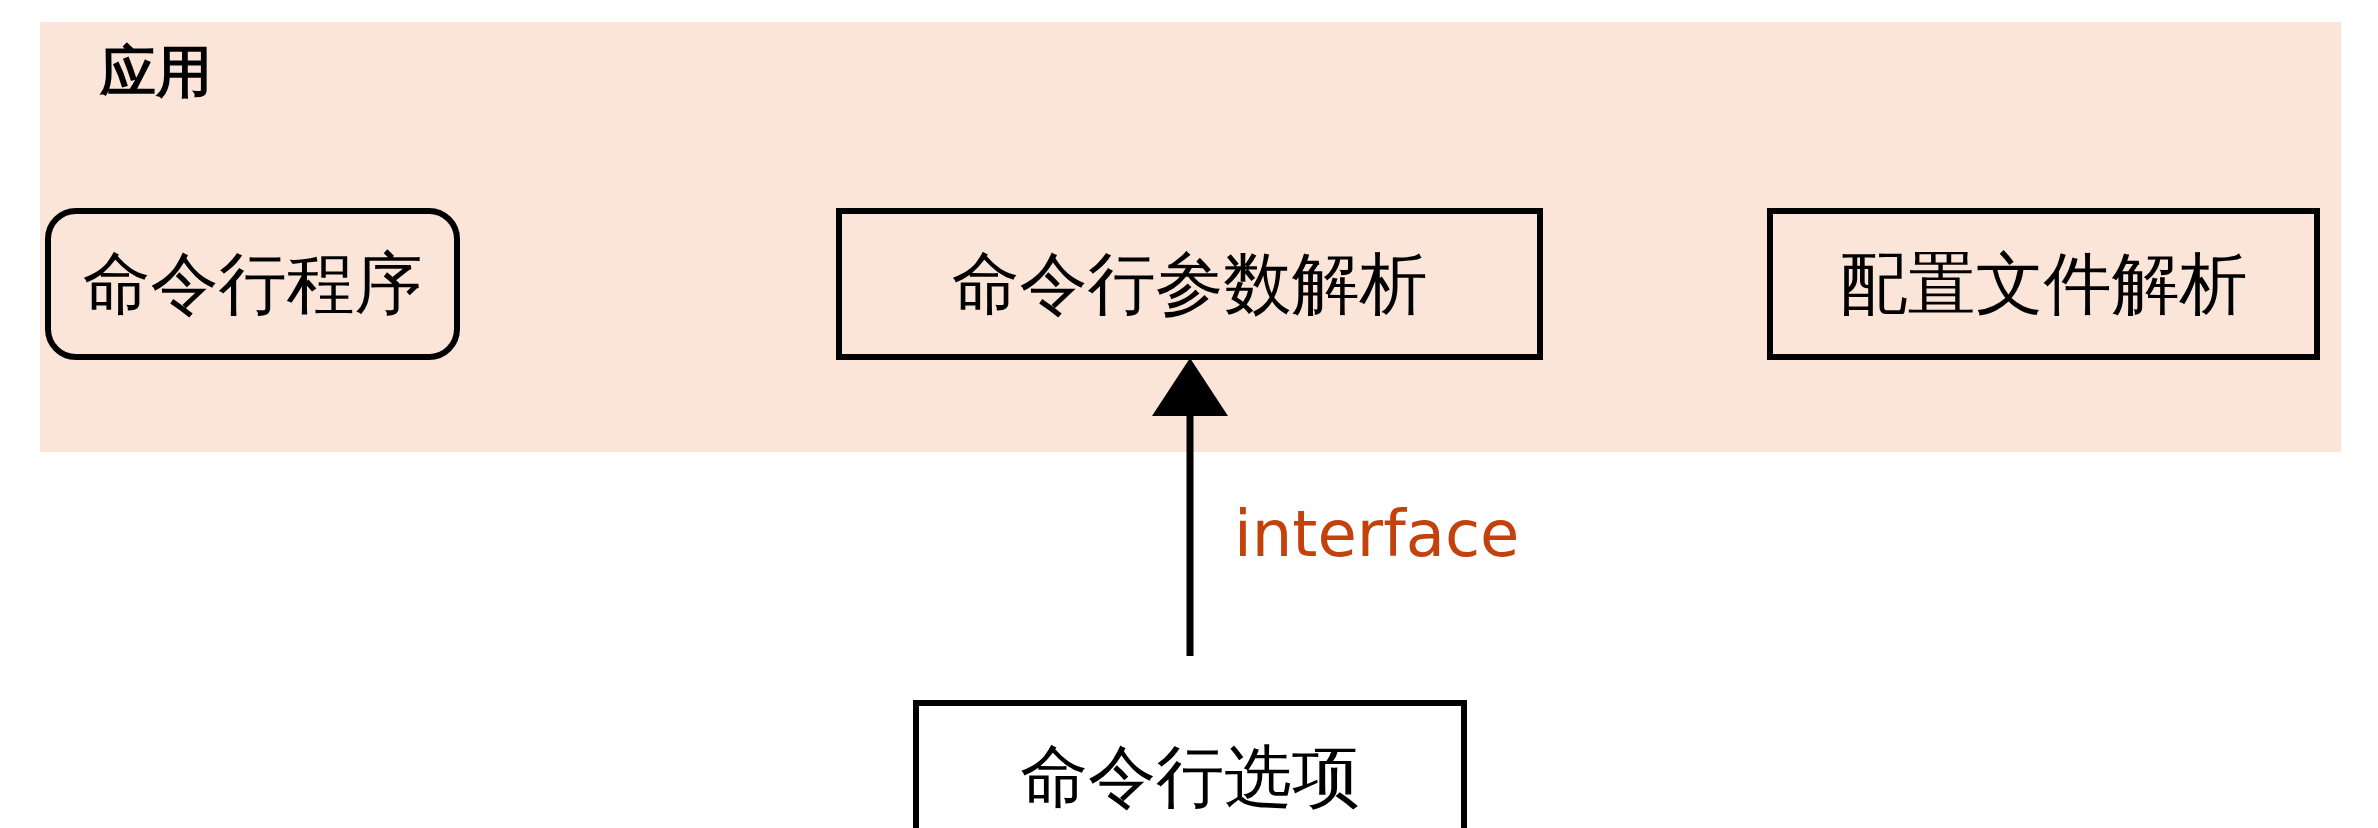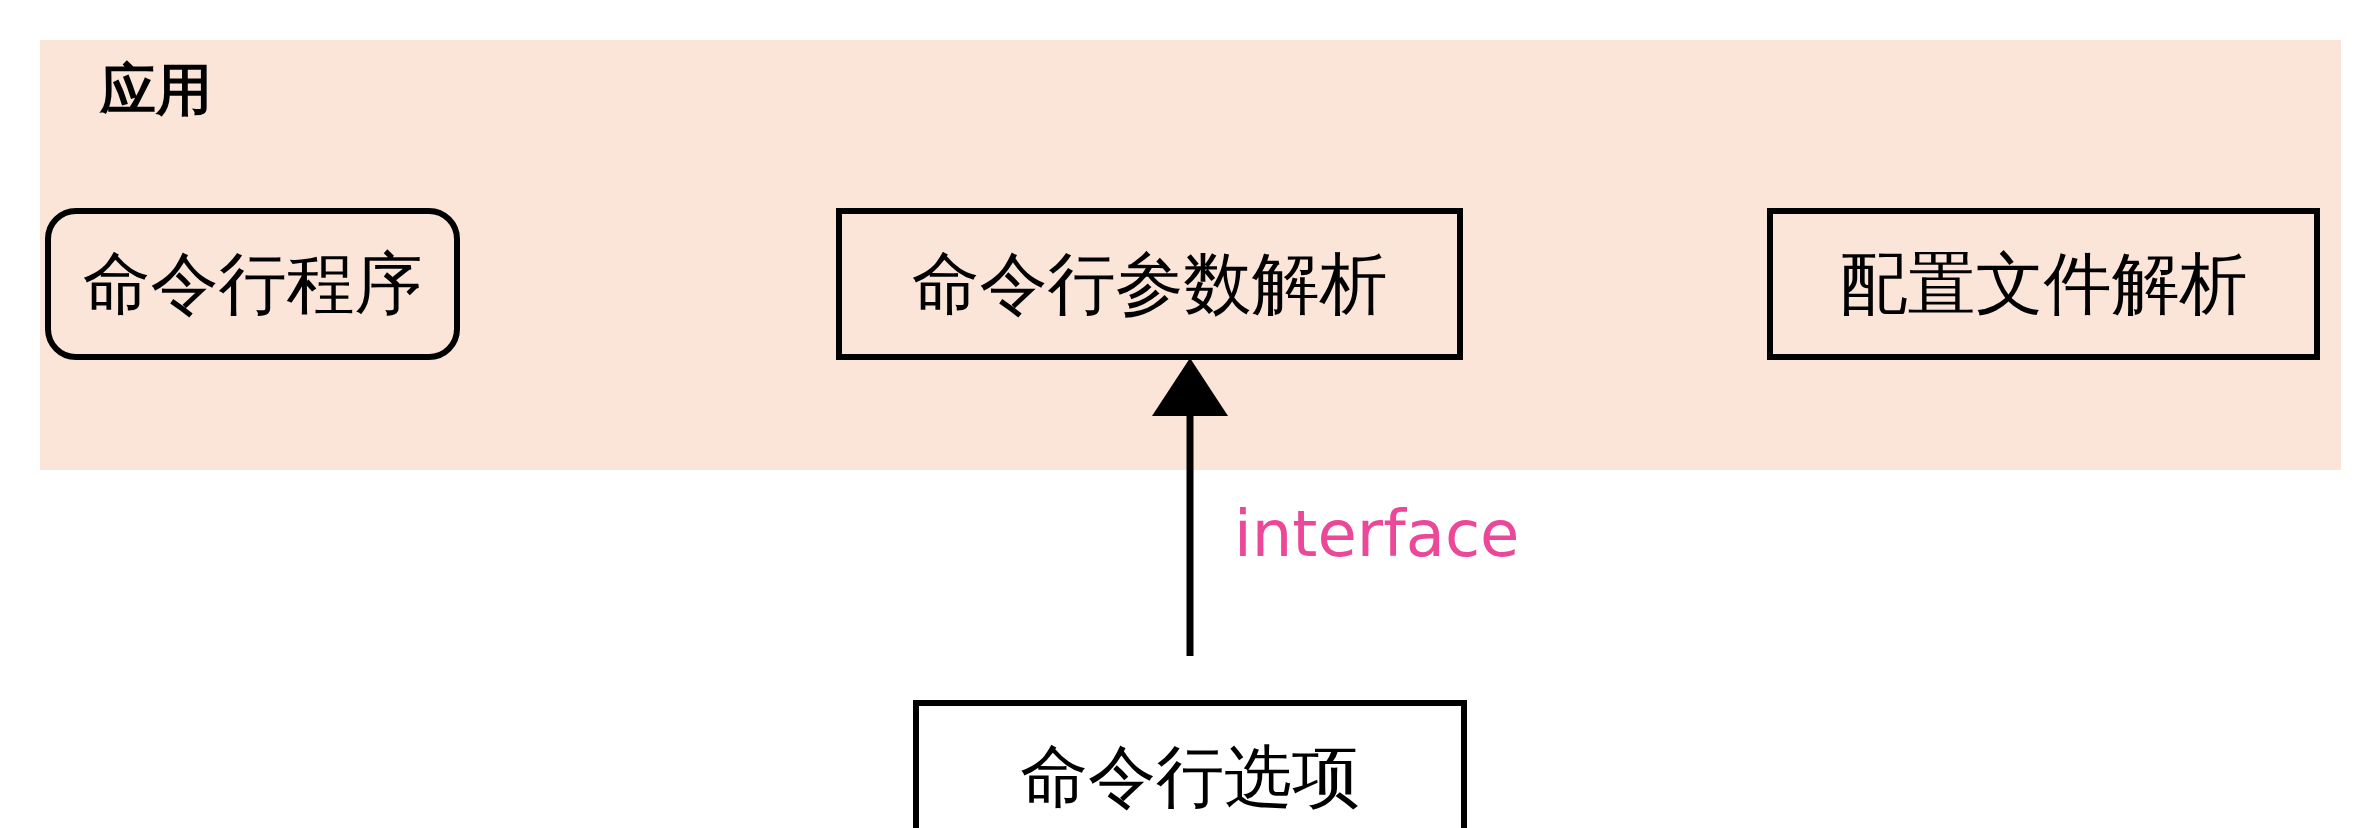--- a/index.html
+++ b/index.html
@@ -14,21 +14,21 @@
     position: relative;
     width: 2378px;
     height: 828px;
     background: #ffffff;
     overflow: hidden;
   }
   
   .group-panel {
     position: absolute;
     left: 40px;
-    top: 40px;
+    top: 22px;
     width: 2301px;
     height: 430px;
     background: #fae5d8;
     box-sizing: border-box;
   }
   .group-title {
     position: absolute;
     left: 60px;
     top: 18px;
     font-size: 56px;
@@ -57,21 +57,21 @@
     left: 45px;
     top: 208px;
     width: 415px;
     height: 152px;
     background: transparent;
     border-radius: 31px;
   }
   .node-arg-parse {
     left: 836px;
     top: 208px;
-    width: 627px;
+    width: 707px;
     height: 152px;
     background: transparent;
   }
   .node-config-parse {
     left: 1767px;
     top: 208px;
     width: 553px;
     height: 152px;
     background: transparent;
     text-align: center;
@@ -92,21 +92,21 @@
     width: 2378px;
     height: 828px;
     pointer-events: none;
   }
   .edge-label {
     position: absolute;
     left: 1234px;
     top: 502px;
     font-size: 64px;
     line-height: 1;
-    color: #ec4899;
+    color: #c2410c;
     white-space: nowrap;
   }
 </style>
 </head>
 <body>
 
 <div id="canvas">
 
   <div class="group-panel">
     <div class="group-title">应用</div>

